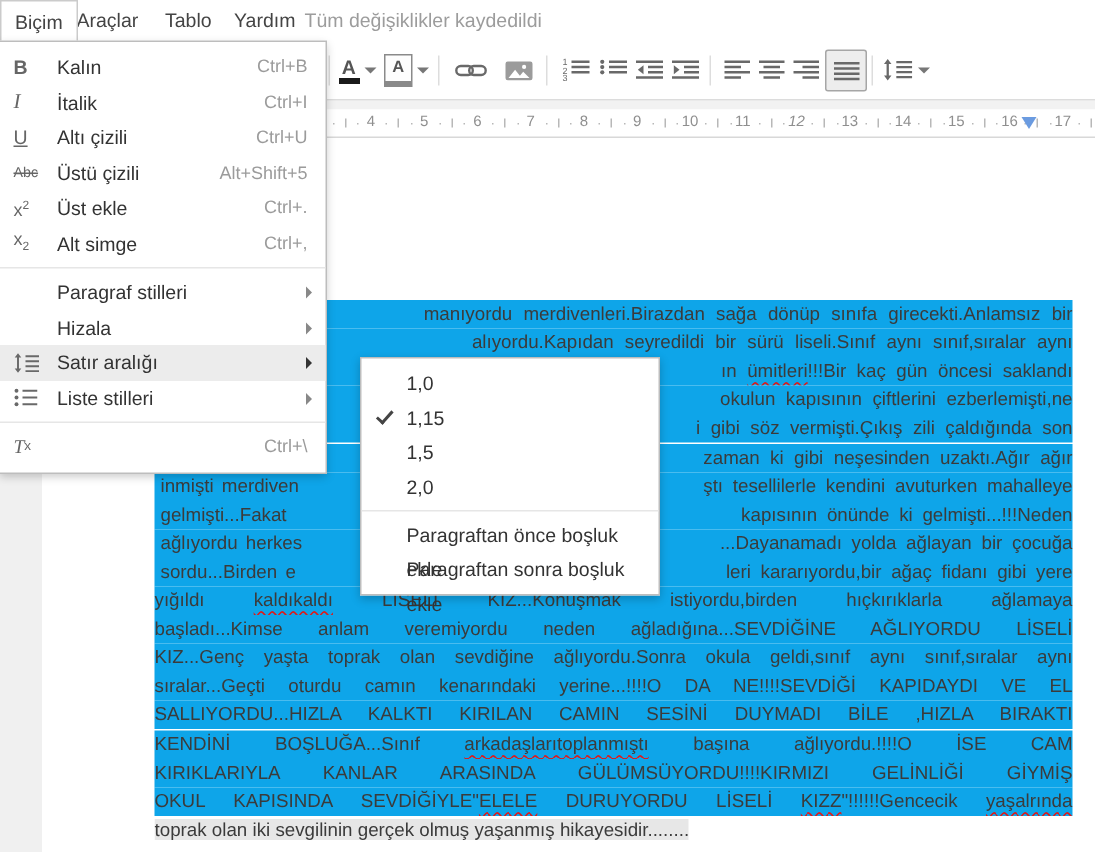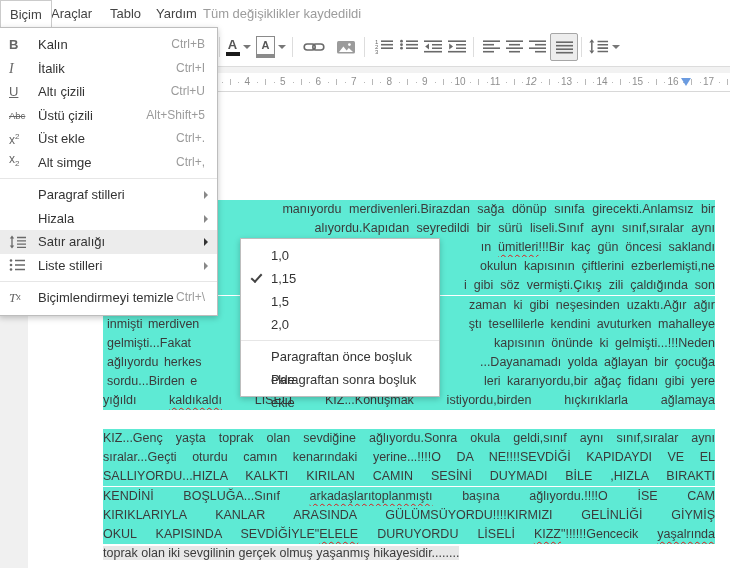--- a/index.html
+++ b/index.html
@@ -24,21 +24,21 @@
   .band{position:absolute;left:0;top:66px;width:730px;height:7px;background:#f2f2f2;z-index:5;}
   .ruler{position:absolute;left:0;top:73px;width:730px;height:18px;background:#fff;border-bottom:1px solid #d8d8d8;z-index:5;}
   .rnum{position:absolute;top:3px;font-size:10px;color:#8f8f8f;}
   .rdot{position:absolute;top:9px;width:1px;height:1px;background:#b8b8b8;}
   .rbar{position:absolute;top:6px;width:1px;height:6px;background:#b8b8b8;}
   .rmarker{position:absolute;top:5px;width:0;height:0;border-left:5px solid transparent;border-right:5px solid transparent;border-top:8px solid #6b9be0;}
   
   .page-area{position:absolute;left:0;top:91px;width:730px;height:477px;background:#f0f0f0;}
   .page{position:absolute;left:28px;top:0;width:702px;height:477px;background:#fff;}
   .doc-line{position:absolute;left:75px;width:612px;height:19px;line-height:19px;font-size:12.5px;color:#3b3b3b;white-space:nowrap;overflow:hidden;}
-  .doc-line.hl{background:#5eead4;}
+  .doc-line.hl{background:#0ea5e9;}
   .jl{text-align:justify;text-align-last:justify;}
   .frag-l{position:absolute;left:4px;top:0;word-spacing:2px;}
   .frag-r{position:absolute;right:0;top:0;}
   .lastline .hlspan{background:#e7e7e7;}
   .misspell{text-decoration:underline wavy #e01818 1px;text-underline-offset:3px;text-decoration-skip-ink:none;}
   
   .menu{position:absolute;background:#fff;border:1px solid #bdbdbd;box-shadow:0 2px 6px rgba(0,0,0,.22);z-index:50;padding:5px 0;}
   .fmt-menu{left:-1px;top:27px;width:217px;}
   .sub-menu{left:222px;top:238px;width:198px;margin-left:18px;}
   .mi{height:23.5px;line-height:23.5px;position:relative;font-size:13px;color:#333;cursor:pointer;}
@@ -87,20 +87,21 @@
       </div>
       <div class="doc-line hl" style="top: 261.8px;">
         <span class="frag-l">ağlıyordu herkes</span>
         <span class="frag-r" style="word-spacing:3px">...Dayanamadı yolda ağlayan bir çocuğa</span>
       </div>
       <div class="doc-line hl" style="top: 280.9px;">
         <span class="frag-l">sordu...Birden e</span>
         <span class="frag-r" style="word-spacing:3px">leri kararıyordu,bir ağaç fidanı gibi yere</span>
       </div>
       <div class="doc-line hl jl" style="top: 300px;">yığıldı <span class="misspell">kaldıkaldı</span> LİSELİ KIZ...Konuşmak istiyordu,birden hıçkırıklarla ağlamaya</div>
+      <div class="doc-line hl jl" style="top: 319.1px;">başladı...Kimse anlam veremiyordu neden ağladığına...SEVDİĞİNE AĞLIYORDU LİSELİ</div>
       <div class="doc-line hl jl" style="top: 338.2px;">KIZ...Genç yaşta toprak olan sevdiğine ağlıyordu.Sonra okula geldi,sınıf aynı sınıf,sıralar aynı</div>
       <div class="doc-line hl jl" style="top: 357.3px;">sıralar...Geçti oturdu camın kenarındaki yerine...!!!!O DA NE!!!!SEVDİĞİ KAPIDAYDI VE EL</div>
       <div class="doc-line hl jl" style="top: 376.4px;">SALLIYORDU...HIZLA KALKTI KIRILAN CAMIN SESİNİ DUYMADI BİLE ,HIZLA BIRAKTI</div>
       <div class="doc-line hl jl" style="top: 395.5px;">KENDİNİ BOŞLUĞA...Sınıf <span class="misspell">arkadaşlarıtoplanmıştı</span> başına ağlıyordu.!!!!O İSE CAM</div>
       <div class="doc-line hl jl" style="top: 414.6px;">KIRIKLARIYLA KANLAR ARASINDA GÜLÜMSÜYORDU!!!!KIRMIZI GELİNLİĞİ GİYMİŞ</div>
       <div class="doc-line hl jl" style="top: 433.7px;">OKUL KAPISINDA SEVDİĞİYLE"<span class="misspell">ELELE</span> DURUYORDU LİSELİ <span class="misspell">KIZZ</span>"!!!!!!Gencecik <span class="misspell">yaşalrında</span></div>
       <div class="doc-line lastline" style="top: 452.8px;"><span class="hlspan">toprak olan iki sevgilinin gerçek olmuş yaşanmış hikayesidir........</span></div>
     </div>
 </div>
 
@@ -358,21 +359,20 @@
       </span>
       <span class="mi-label">Liste stilleri</span>
       <span class="mi-arrow"></span>
     </div>
     <div class="msep"></div>
     <div class="mi">
       <span class="mi-icon">
         <span style="font-style:italic;font-family:'Liberation Serif',serif;font-size:13px;">T</span>
         <span style="font-size:9px;vertical-align:-3px;">x</span>
       </span>
-      <span class="mi-label">Biçimlendirmeyi temizle</span>
       <span class="mi-short">Ctrl+\</span>
     </div>
   </div>
 
 <div class="menu sub-menu" id="submenu">
     <div class="mi">
       <span class="mi-label">1,0</span>
     </div>
     <div class="mi">
       <span class="chk"></span>

